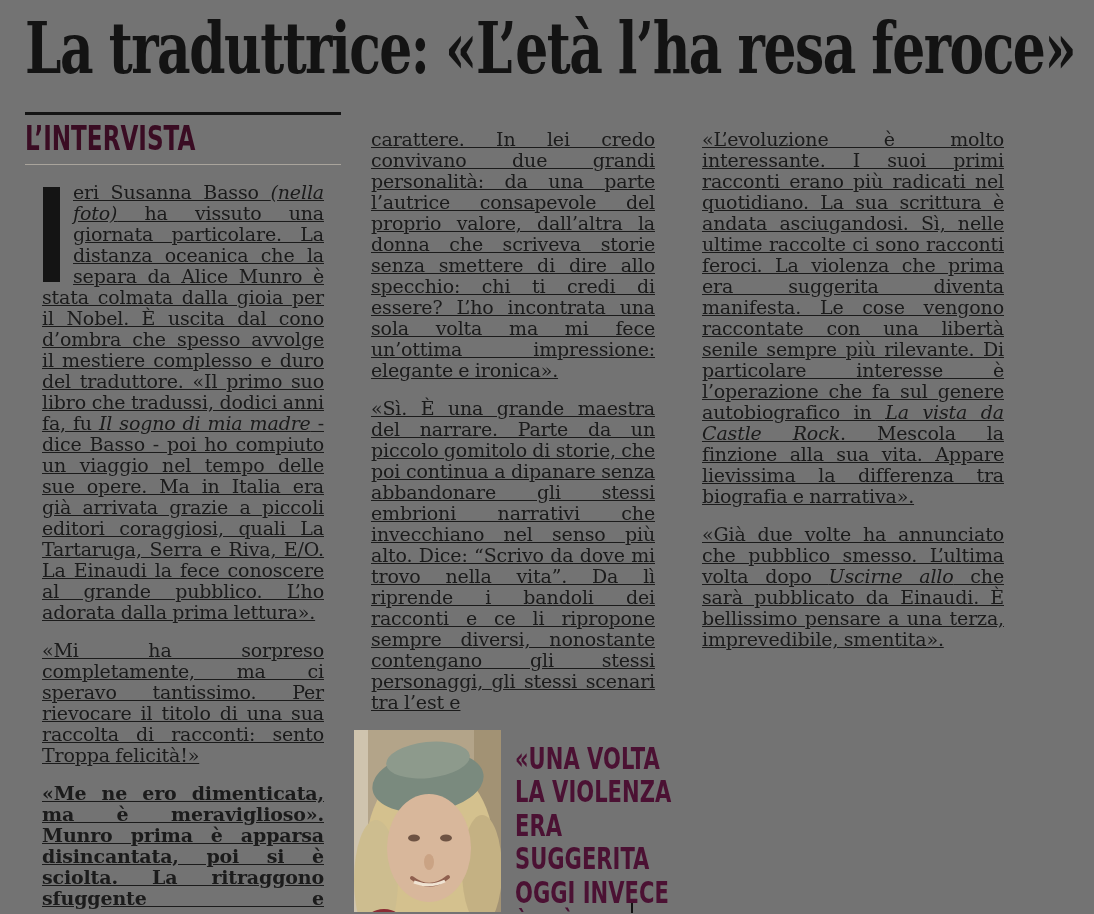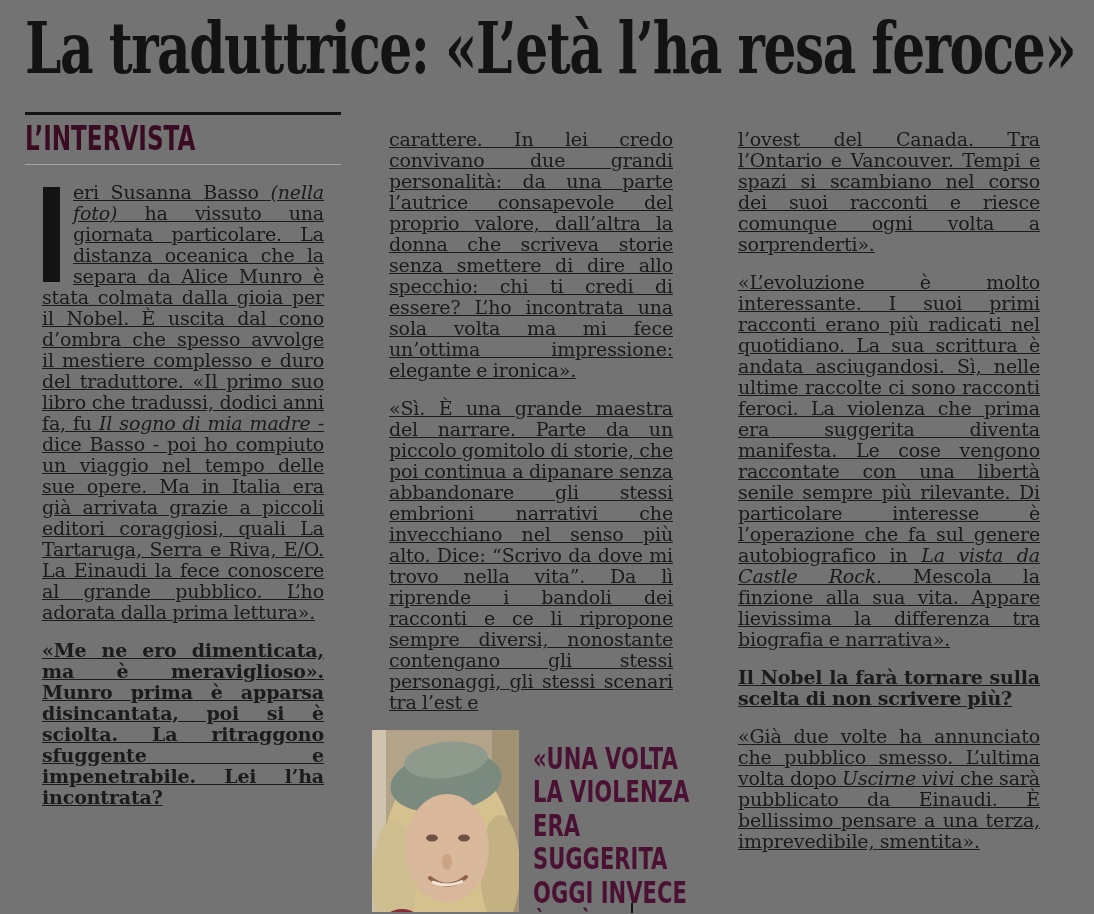--- a/index.html
+++ b/index.html
@@ -21,21 +21,21 @@
     white-space:nowrap;
     transform:scaleX(0.73);
     transform-origin:left top;
     color:#131313;
   }
   .cols{
     position:absolute;left:25px;top:112px;
     width:996px;height:800px;
     display:grid;
     grid-template-columns:316px 318px 336px;
-    column-gap:31px;
+    column-gap:13px;
   }
   .col{overflow:hidden;}
   .col2{display:flex;flex-direction:column;}
   .kicker-block{
     border-top:3px solid #141414;
     border-bottom:1px solid #a9a49c;
     padding:7px 0 9px 0;
     margin-bottom:13px;
   }
   .kicker{
@@ -112,20 +112,21 @@
   <h1 class="headline">La traduttrice: «L’età l’ha resa feroce»</h1>
 
   <div class="cols">
 
     <div class="col col1">
       <div class="kicker-block">
         <div class="kicker">L’INTERVISTA</div>
       </div>
       <div class="flow">
           <p><span class="dropcap">I</span><span>eri Susanna Basso </span><span class="i">(nella foto)</span><span> ha vissuto una giornata particolare. La distanza oceanica che la separa da Alice Munro è stata colmata dalla gioia per il Nobel. È uscita dal cono d’ombra che spesso avvolge il mestiere complesso e duro del traduttore. «Il primo suo libro che tradussi, dodici anni fa, fu </span><span class="i">Il sogno di mia madre</span><span> - dice Basso - poi ho compiuto un viaggio nel tempo delle sue opere. Ma in Italia era già arrivata grazie a piccoli editori coraggiosi, quali La Tartaruga, Serra e Riva, E/O. La Einaudi la fece conoscere al grande pubblico. L’ho adorata dalla prima lettura».</span></p>
+          <p><span>«Mi ha sorpreso completamente, ma ci speravo tantissimo. Per rievocare il titolo di una sua raccolta di racconti: sento Troppa felicità!»</span></p>
           <p class="q"><span>«Me ne ero dimenticata, ma è meraviglioso». Munro prima è apparsa disincantata, poi si è sciolta. La ritraggono sfuggente e impenetrabile. Lei l’ha incontrata?</span></p>
         </div>
     </div>
 
     <div class="col col2">
       <div class="flow">
           <p><span>carattere. In lei credo convivano due grandi personalità: da una parte l’autrice consapevole del proprio valore, dall’altra la donna che scriveva storie senza smettere di dire allo specchio: chi ti credi di essere? L’ho incontrata una sola volta ma mi fece un’ottima impressione: elegante e ironica».</span></p>
           <p><span>«Sì. È una grande maestra del narrare. Parte da un piccolo gomitolo di storie, che poi continua a dipanare senza abbandonare gli stessi embrioni narrativi che invecchiano nel senso più alto. Dice: “Scrivo da dove mi trovo nella vita”. Da lì riprende i bandoli dei racconti e ce li ripropone sempre diversi, nonostante contengano gli stessi personaggi, gli stessi scenari tra l’est e</span></p>
         </div>
       <div class="media">
@@ -155,24 +156,22 @@
 ERA SUGGERITA
 OGGI INVECE
 È PIÙ DIRETTA»</div>
 
         </div>
       </div>
     </div>
 
     <div class="col col3">
       <div class="flow">
-          <p><span>l’ovest del Canada. Tra l’Ontario e Vancouver. Tempi e spazi si scambiano nel corso dei suoi racconti e riesce comunque ogni volta a sorprenderti».</span></p>
           <p><span>«L’evoluzione è molto interessante. I suoi primi racconti erano più radicati nel quotidiano. La sua scrittura è andata asciugandosi. Sì, nelle ultime raccolte ci sono racconti feroci. La violenza che prima era suggerita diventa manifesta. Le cose vengono raccontate con una libertà senile sempre più rilevante. Di particolare interesse è l’operazione che fa sul genere autobiografico in </span><span class="i">La vista da Castle Rock</span><span>. Mescola la finzione alla sua vita. Appare lievissima la differenza tra biografia e narrativa».</span></p>
-          <p class="q"><span>Il Nobel la farà tornare sulla scelta di non scrivere più?</span></p>
-          <p><span>«Già due volte ha annunciato che pubblico smesso. L’ultima volta dopo </span><span class="i">Uscirne vivi</span><span> che sarà pubblicato da Einaudi. È bellissimo pensare a una terza, imprevedibile, smentita».</span></p>
+          <p><span>«Già due volte ha annunciato che pubblico smesso. L’ultima volta dopo </span><span class="i">Uscirne allo</span><span> che sarà pubblicato da Einaudi. È bellissimo pensare a una terza, imprevedibile, smentita».</span></p>
         </div>
 
     </div>
 
   </div>
 
   <div class="rightbar"></div>
   <div class="bottom-tick"></div>
 
 </div>

